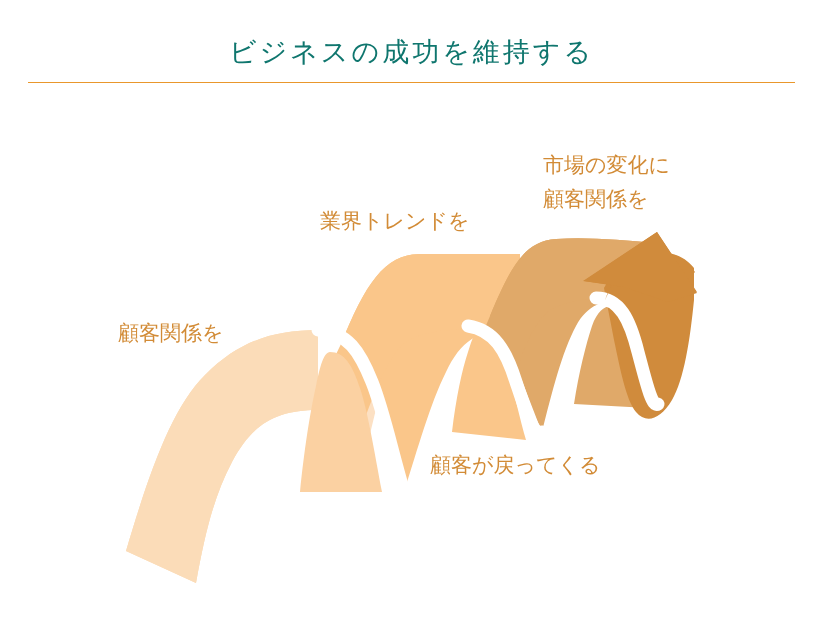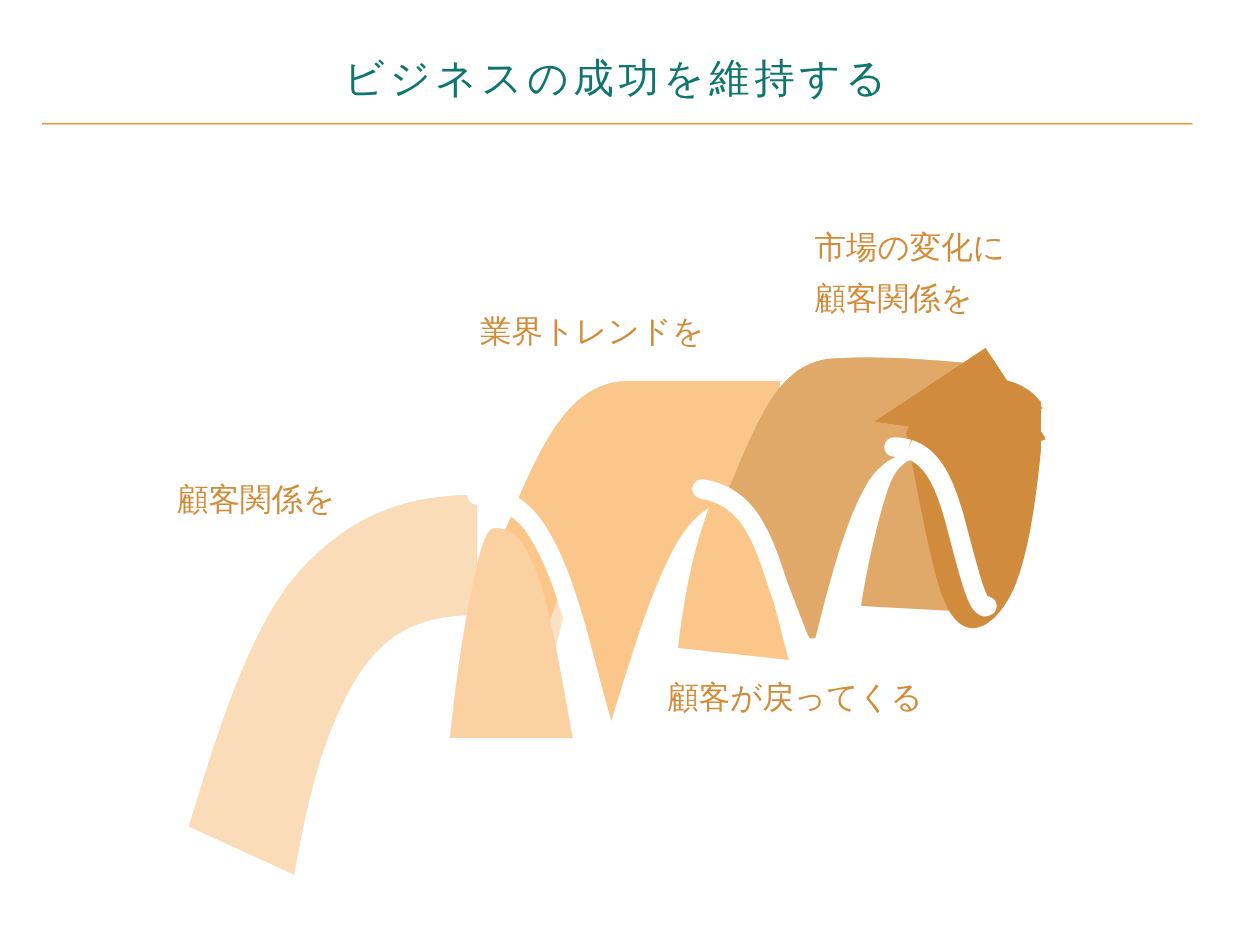--- a/index.html
+++ b/index.html
@@ -44,21 +44,21 @@
     font-size: 21px;
     line-height: 34px;
     color: #d28b36;
     font-family: "DejaVu Sans", "Liberation Sans", sans-serif;
     white-space: nowrap;
   }
   .callout .ln { display: block; }
   #callout-1 { left: 118px; top: 316px; width: 170px; text-align: left; }
   #callout-2 { left: 320px; top: 204px; width: 190px; }
   #callout-3 { left: 543px; top: 148px; width: 200px; text-align: left; }
-  #callout-4 { left: 430px; top: 448px; width: 200px; text-align: center; }
+  #callout-4 { left: 430px; top: 448px; width: 200px; text-align: left; }
   #ribbon-svg {
     position: absolute;
     left: 0;
     top: 0;
     width: 823px;
     height: 617px;
   }
 </style>
 </head>
 <body>

